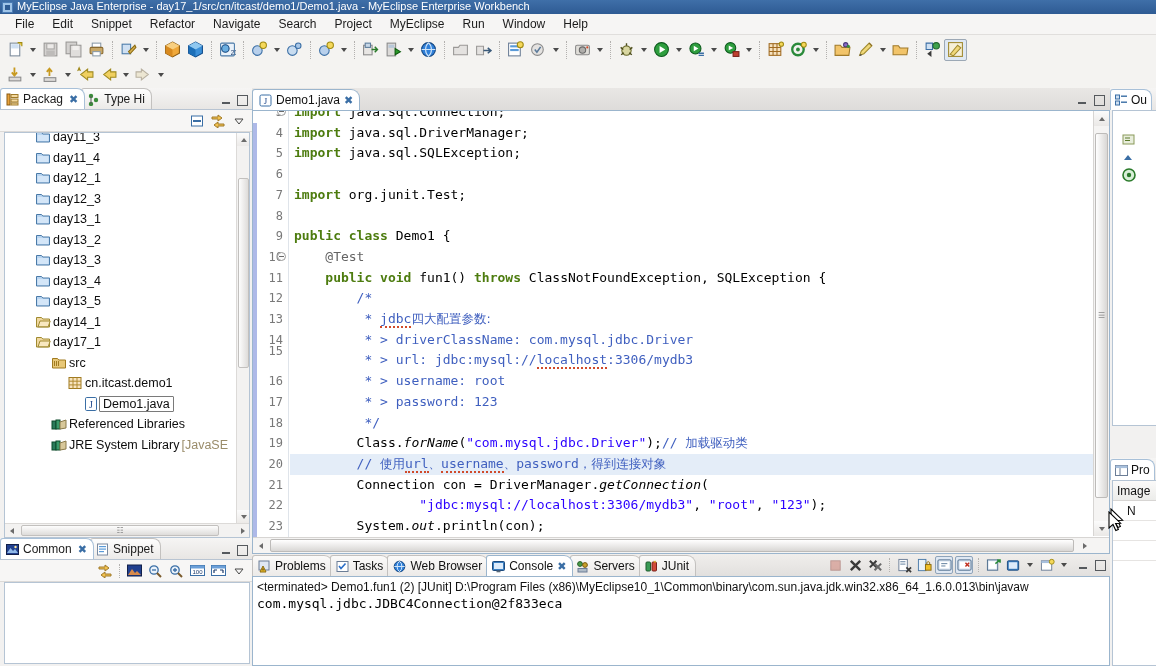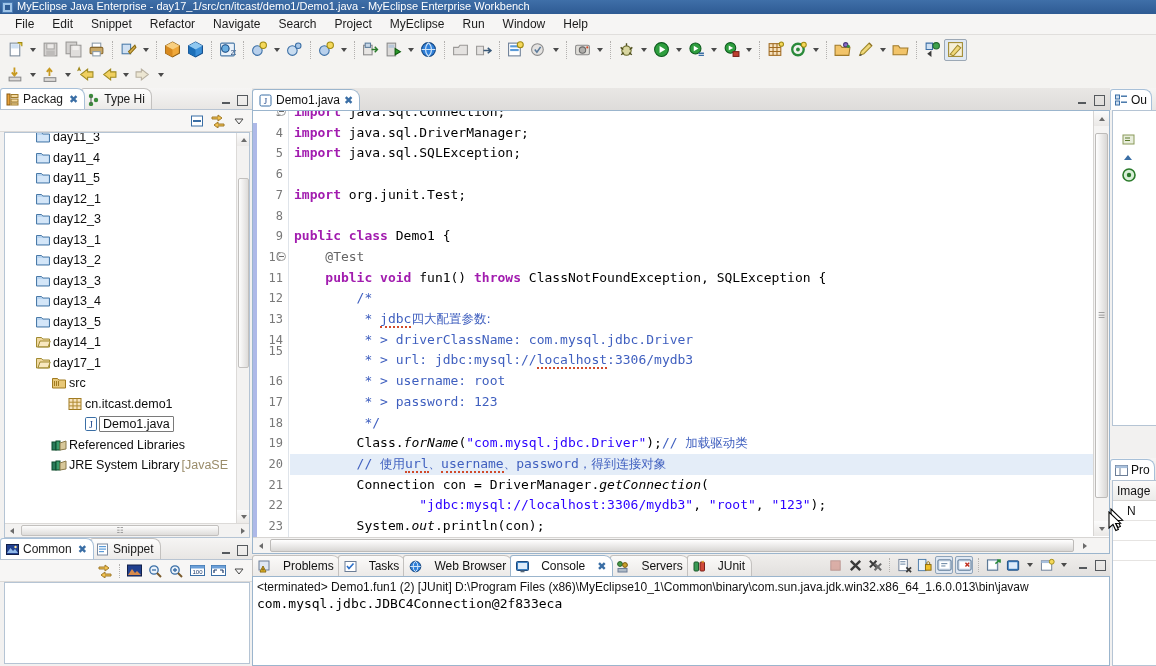--- a/index.html
+++ b/index.html
@@ -327,21 +327,21 @@
   .folder-marker::after {
     content:""; position:absolute; left:1px; top:3px; width:5px; height:1px; background:#6a6a6a;
   }
   .curline-gutter {
     position:absolute; left:0; width:4px; background:#aeb9e8;
   }
   .curline-hl {
     position:absolute; left:37px; right:16px; height:20.7px;
     background:#e4edf8;
   }
-  .kw { color:#a21caf; font-weight:bold; }
+  .kw { color:#4d7c0f; font-weight:bold; }
   .cm { color:#3f5fbf; }
   .str { color:#2a00ff; }
   .ital { font-style: italic; }
   .anno { color:#646464; }
   .cjk { font-family: "DejaVu Sans", sans-serif; font-size:12.5px; }
   .squig {
     border-bottom: 2px dotted #d04a2a;
     padding-bottom: 0px;
   }
   .editor-vscroll {
@@ -380,21 +380,21 @@
 
   
   .console-panel { flex:1; display:flex; flex-direction:column; min-height:0; }
   .ctabstrip {
     display:flex; align-items:flex-end;
     height:22px;
     background: linear-gradient(#f0eeec,#e2e0de);
     position:relative;
   }
   .ctab {
-    display:flex; align-items:center; gap:12px;
+    display:flex; align-items:center; gap:4px;
     height:21px; padding:0 6px 0 5px;
     font-size:12px; color:#111;
     border:1px solid #c3c1bf; border-bottom:none;
     border-radius:3px 9px 0 0;
     background: linear-gradient(#fbfaf9,#eceae8);
     margin-right:-3px;
     white-space:nowrap; cursor:default;
   }
   .ctab.active { background:#ffffff; border-color:#9bb5cd; z-index:4; }
   .ctab .close { color:#3a6ea5; font-size:11px; }
@@ -819,28 +819,20 @@
                 </svg>
                 <span class="tlabel">day11_3</span>
               </div>
               <div class="trow">
                 <span class="tindent" style="width: 28px;"></span>
                 <svg width="16" height="16" viewBox="0 0 16 16">
                   <path d="M1.5 3.5 L6.5 3.5 L7.8 5 L14.5 5 L14.5 13 L1.5 13 Z" fill="#b8d4f0" stroke="#4a7aa8"></path>
                   <rect x="2.5" y="6" width="11" height="6" fill="#d4e6f8"></rect>
                 </svg>
                 <span class="tlabel">day11_4</span>
-              </div>
-              <div class="trow">
-                <span class="tindent" style="width: 28px;"></span>
-                <svg width="16" height="16" viewBox="0 0 16 16">
-                  <path d="M1.5 3.5 L6.5 3.5 L7.8 5 L14.5 5 L14.5 13 L1.5 13 Z" fill="#b8d4f0" stroke="#4a7aa8"></path>
-                  <rect x="2.5" y="6" width="11" height="6" fill="#d4e6f8"></rect>
-                </svg>
-                <span class="tlabel">day11_5</span>
               </div>
               <div class="trow">
                 <span class="tindent" style="width: 28px;"></span>
                 <svg width="16" height="16" viewBox="0 0 16 16">
                   <path d="M1.5 3.5 L6.5 3.5 L7.8 5 L14.5 5 L14.5 13 L1.5 13 Z" fill="#b8d4f0" stroke="#4a7aa8"></path>
                   <rect x="2.5" y="6" width="11" height="6" fill="#d4e6f8"></rect>
                 </svg>
                 <span class="tlabel">day12_1</span>
               </div>
               <div class="trow">

